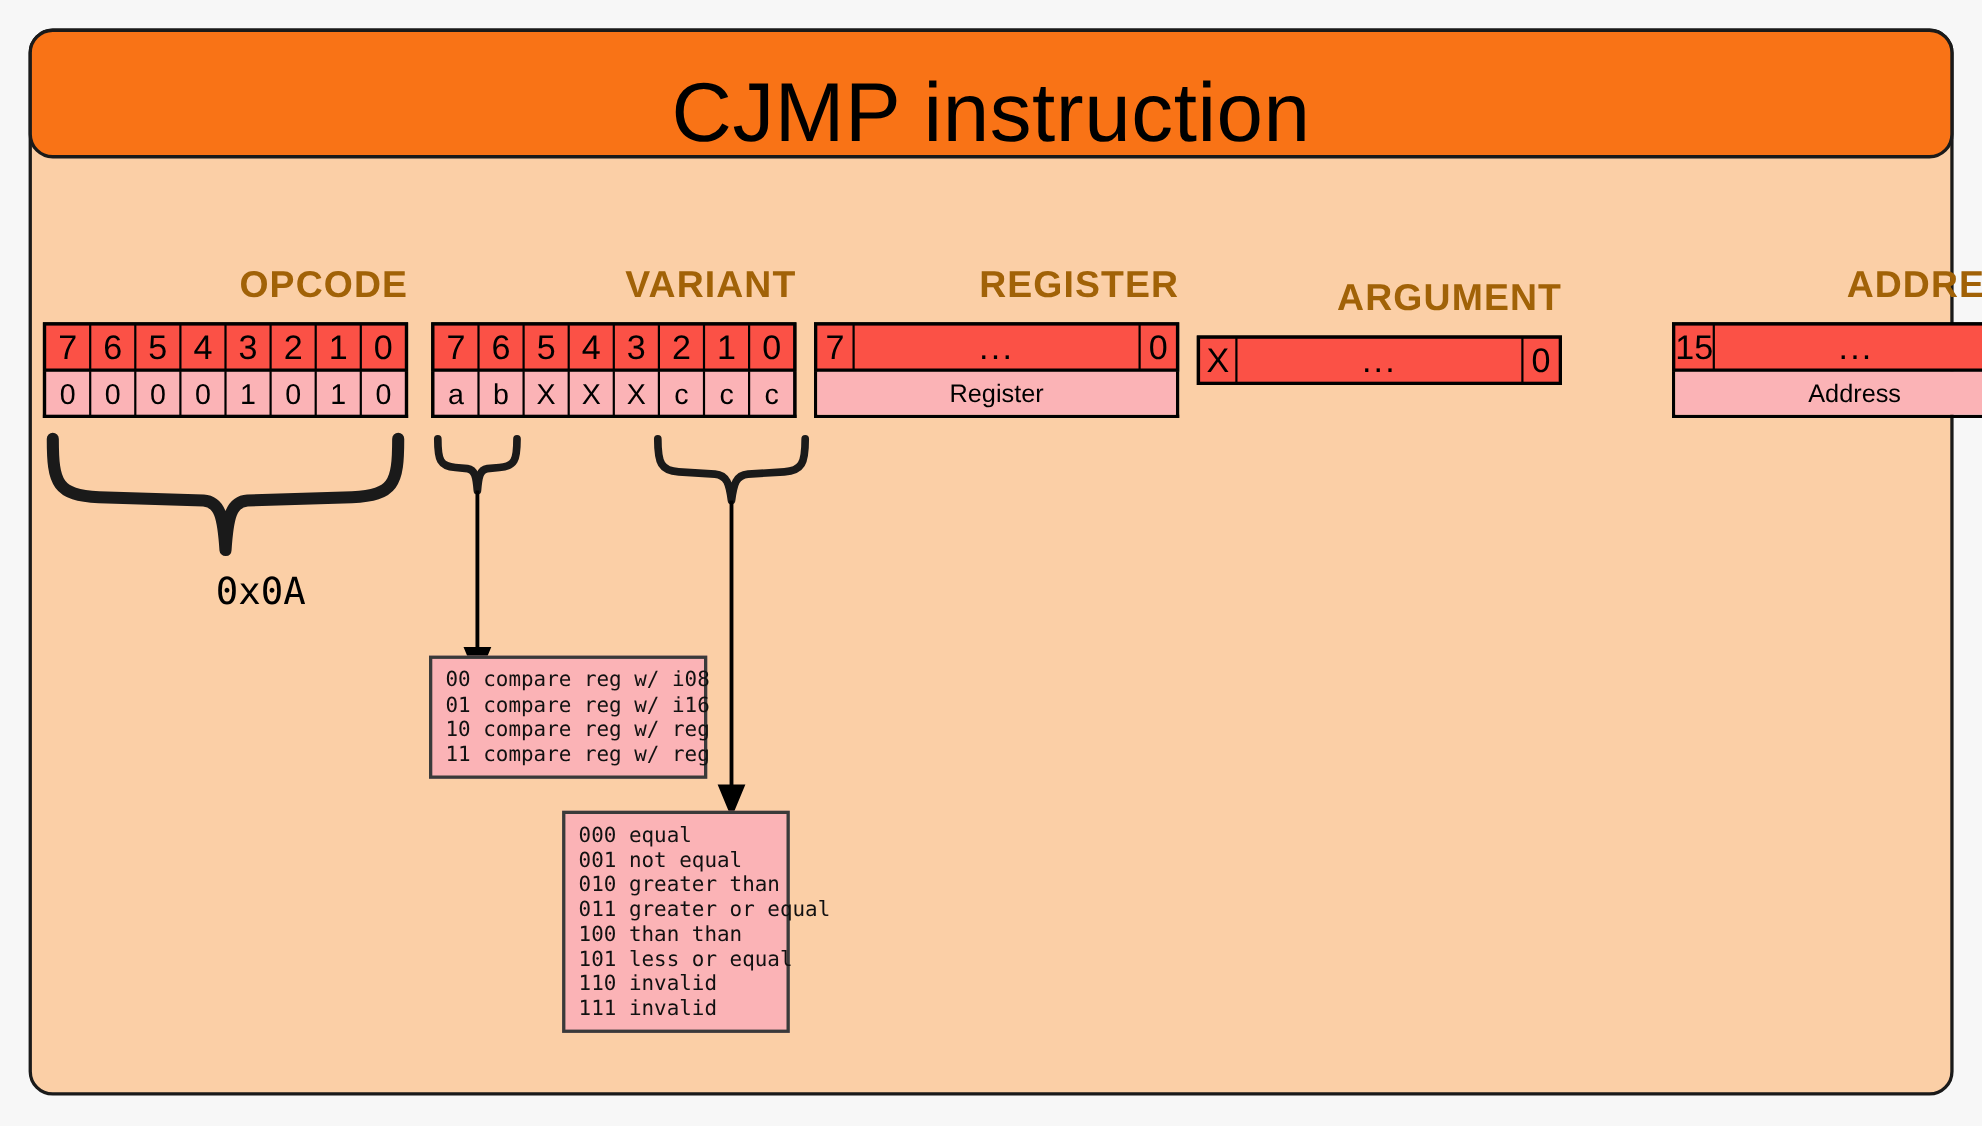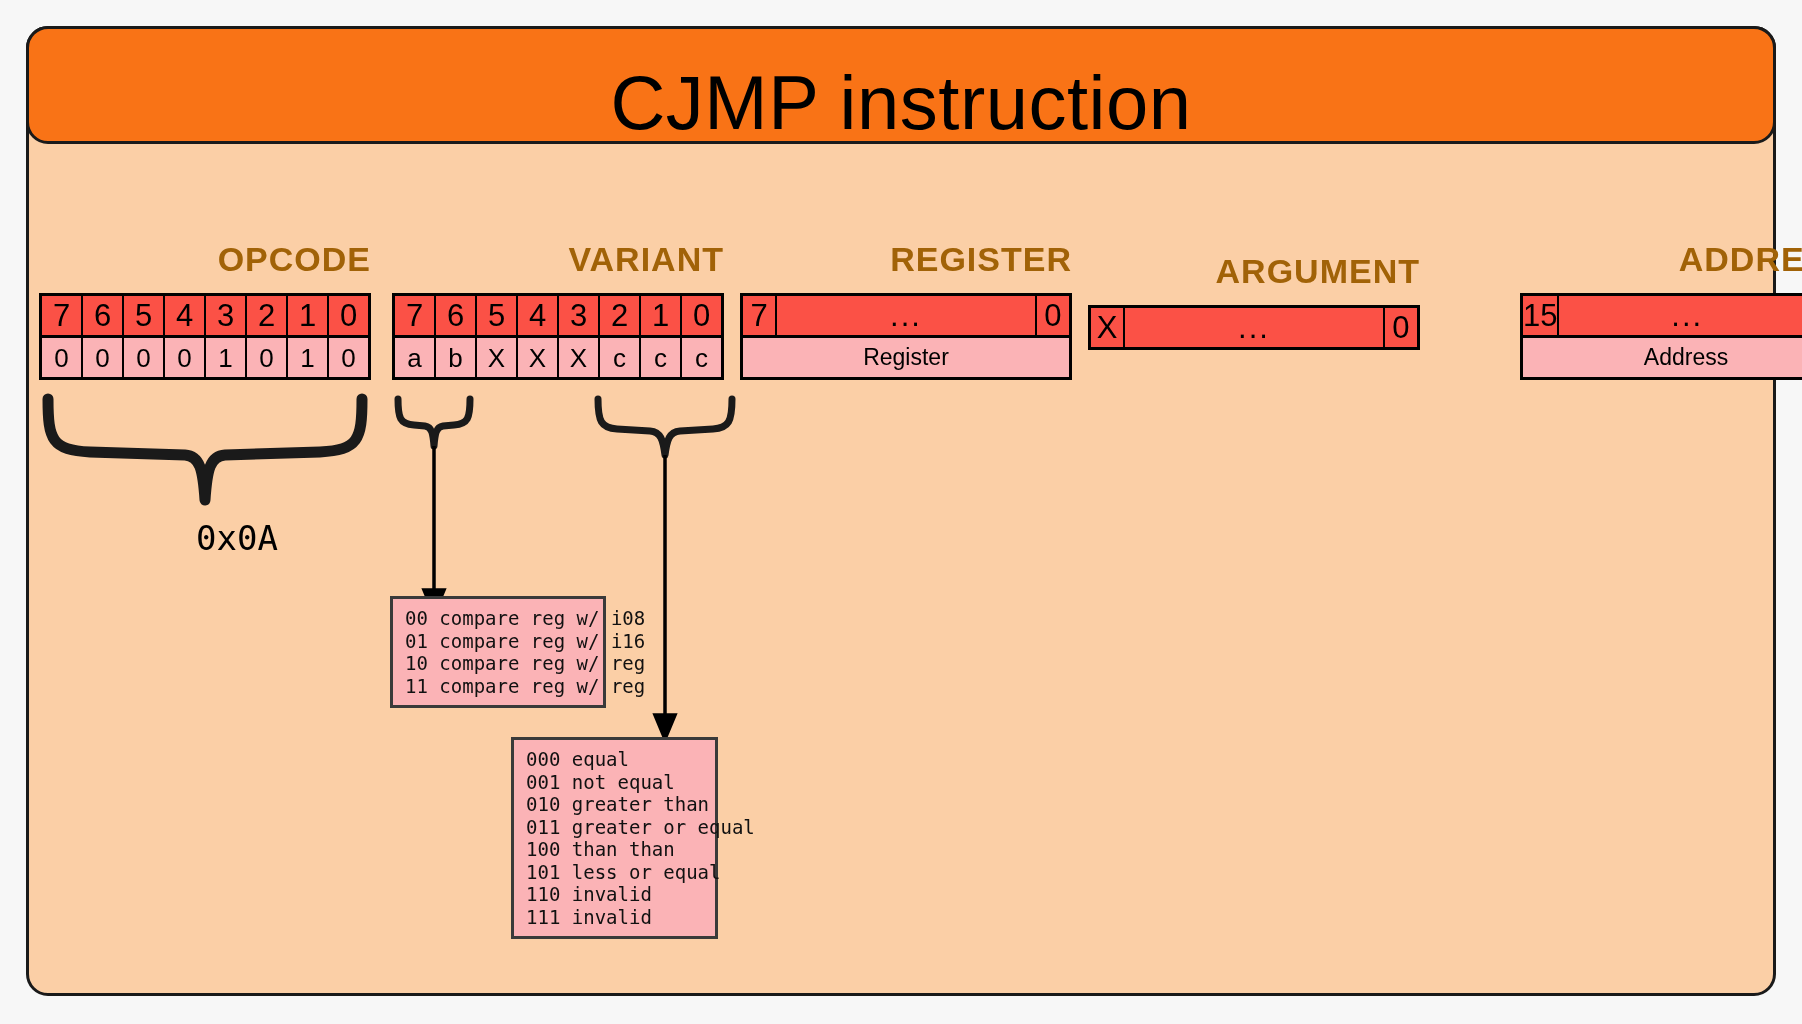--- a/index.html
+++ b/index.html
@@ -281,21 +281,21 @@
     </g>
 
     <g stroke="#000" stroke-width="3.5" fill="#000">
       <line x1="665" y1="455" x2="665" y2="723"></line>
       <polygon points="665,739 655,715 675,715"></polygon>
     </g>
   </svg>
 
   <div class="hex-label" style="left:160px; top:518px; width:90px; text-align:right;margin-left:28px;">0x0A</div>
 
-  <div class="legend-box" style="left:390px; top:596px; width:216px;">
+  <div class="legend-box" style="left:390px; top:596px; width:253px;">
     <div class="legend-line">00 compare reg w/ i08</div>
     <div class="legend-line">01 compare reg w/ i16</div>
     <div class="legend-line">10 compare reg w/ reg</div>
     <div class="legend-line">11 compare reg w/ reg</div>
   </div>
 
   <div class="legend-box" style="left:511px; top:737px; width:207px;">
     <div class="legend-line">000 equal</div>
     <div class="legend-line">001 not equal</div>
     <div class="legend-line">010 greater than</div>

